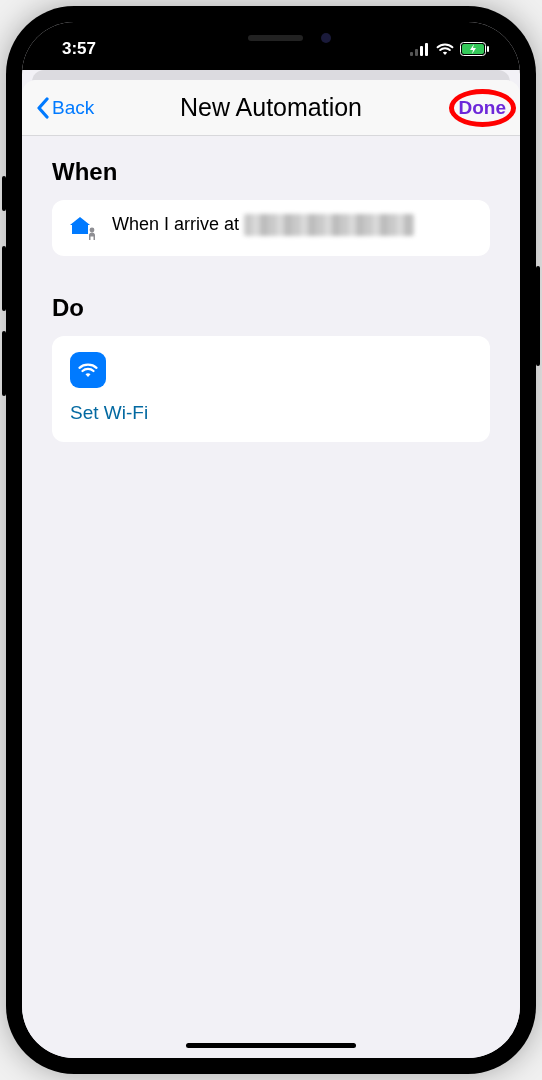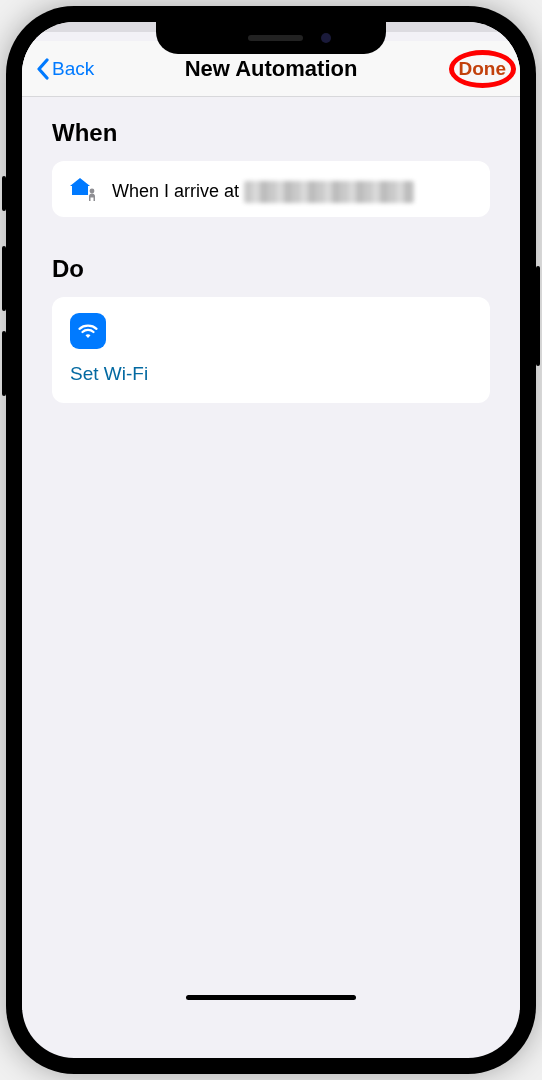--- a/index.html
+++ b/index.html
@@ -90,40 +90,39 @@
     }
     .nav {
       height: 56px;
       background: #f8f8f8;
       border-bottom: 1px solid #d8d8db;
       display: flex;
       align-items: center;
       justify-content: space-between;
       padding: 0 14px;
       position: relative;
-      margin-top: 9px;
     }
     .nav-back {
       display: flex;
       align-items: center;
       color: #007aff;
       font-size: 19px;
       cursor: pointer;
       gap:2px;
     }
     .nav-title {
       position: absolute;
       left: 50%;
       transform: translateX(-50%);
-      font-size: 22px;
-      font-weight: 700;
+      font-size: 25px;
+      font-weight: 400;
       color: #000;
     }
     .nav-done {
-      color: #c2410c;
+      color: #6d28d9;
       font-size: 19px;
       font-weight: 600;
       cursor: pointer;
       position: relative;
       text-align: center;
     }
     .done-highlight {
       position: absolute;
       top: -8px;
       left: -10px;
@@ -142,21 +141,21 @@
       color: #000;
       margin-bottom: 14px;
     }
     .card {
       background: #fff;
       border-radius: 12px;
       padding: 14px 16px;
     }
     .when-row {
       display: flex;
-      align-items: flex-end;
+      align-items: flex-start;
       gap: 14px;
     }
     .when-text {
       font-size: 18px;
       color: #000;
     }
     .blur {
       display: inline-block;
       width: 170px;
       height: 22px;
@@ -203,20 +202,42 @@
   <div class="side-btn sb1"></div>
   <div class="side-btn sb2"></div>
   <div class="side-btn sb3"></div>
   <div class="side-btn sb4"></div>
   <div class="screen">
     <div class="notch">
       <div class="speaker"></div>
       <div class="cam"></div>
     </div>
 
+    <div class="status-bar">
+      <span class="time">3:57</span>
+      <div class="status-right">
+        <svg width="20" height="13" viewBox="0 0 20 13">
+            <rect x="0" y="9" width="3" height="4" rx="1" fill="#555"></rect>
+            <rect x="5" y="6" width="3" height="7" rx="1" fill="#555"></rect>
+            <rect x="10" y="3" width="3" height="10" rx="1" fill="#fff"></rect>
+            <rect x="15" y="0" width="3" height="13" rx="1" fill="#fff"></rect>
+          </svg>
+        <svg width="18" height="13" viewBox="0 0 18 13">
+            <path d="M9 12 L6.8 9.5 C8 8.5 10 8.5 11.2 9.5 Z" fill="#fff"></path>
+            <path d="M4.2 7 C6.8 4.6 11.2 4.6 13.8 7" stroke="#fff" stroke-width="2" fill="none" stroke-linecap="round"></path>
+            <path d="M1.6 4.3 C5.6 0.6 12.4 0.6 16.4 4.3" stroke="#fff" stroke-width="2" fill="none" stroke-linecap="round"></path>
+          </svg>
+        <svg width="30" height="14" viewBox="0 0 30 14">
+            <rect x="0.5" y="0.5" width="25" height="13" rx="3" stroke="#fff" fill="none"></rect>
+            <rect x="2" y="2" width="22" height="10" rx="2" fill="#34c759"></rect>
+            <rect x="27" y="4" width="2" height="6" rx="1" fill="#fff"></rect>
+            <path d="M14 2 L10 8 L13 8 L12 12 L16 6 L13 6 Z" fill="#fff"></path>
+          </svg>
+      </div>
+    </div>
 
     <div class="card-stack">
       <div class="card-back"></div>
       <div class="sheet">
 
         <div class="nav">
           <div class="nav-back">
             <svg width="14" height="22" viewBox="0 0 14 22">
                 <polyline points="11,2 3,11 11,20" stroke="#007aff" stroke-width="3.2" fill="none" stroke-linecap="round" stroke-linejoin="round"></polyline>
               </svg>

